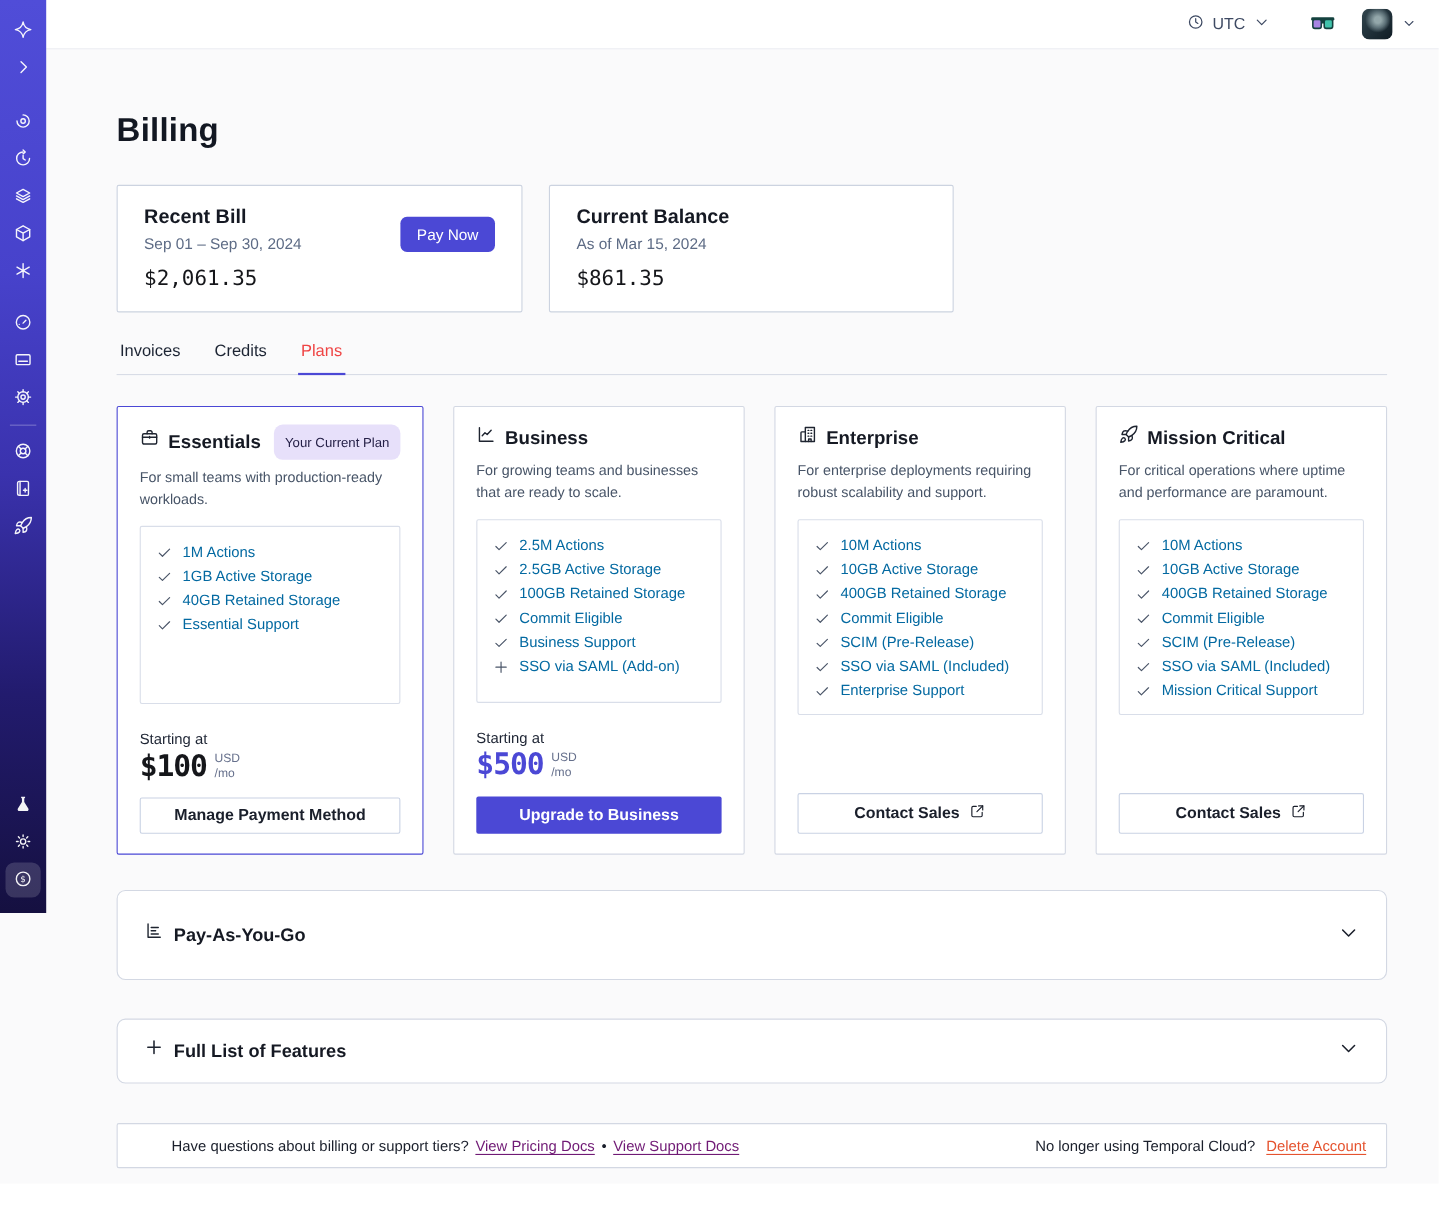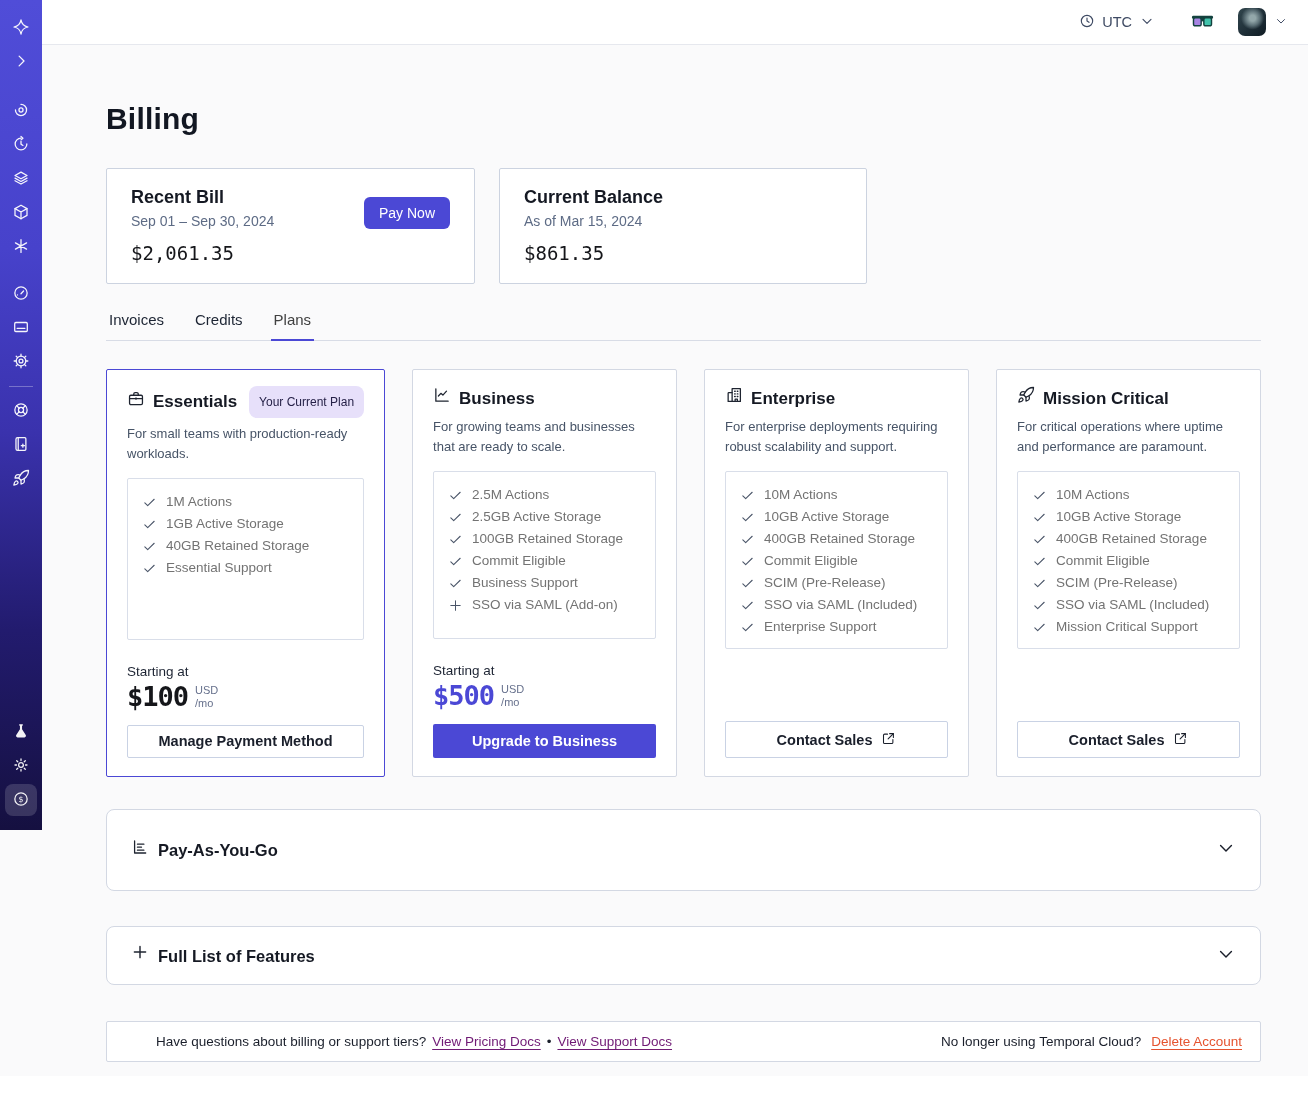--- a/index.html
+++ b/index.html
@@ -48,34 +48,34 @@
   .sum-card { width: 369px; height: 116px; background: #fff; border: 1px solid #ccd3e0; border-radius: 2px; padding: 18px 24px; }
   .sum-head { display: flex; justify-content: space-between; align-items: flex-end; }
   .sum-title { font-size: 18px; font-weight: 700; color: #15192388; color: #151923; }
   .sum-sub { font-size: 14px; color: #5d6b85; margin-top: 5px; }
   .sum-amount { font-family: "DejaVu Sans Mono", monospace; font-size: 19px; color: #15161a; margin-top: 13px; }
   .btn-solid { background: #4b48d5; color: #fff; font-size: 14px; font-weight: 500; border: none; border-radius: 6px; padding: 8px 15px; cursor: pointer; font-family: inherit; }
 
   
   .tabs { display: flex; gap: 25px; margin-top: 27px; border-bottom: 1px solid #d8dce6; }
   .tab { background: none; border: none; font-family: inherit; font-size: 15px; color: #1c2433; padding: 0 3px 12px; cursor: pointer; position: relative; }
-  .tab.active { color: #404040; font-weight: 500; }
+  .tab.active { color: #ef4444; font-weight: 500; }
   .tab.active::after { content: ""; position: absolute; left: 0; right: 0; bottom: -1px; height: 2px; background: #4b48d5; }
 
   
   .plans-row { display: flex; gap: 27px; margin-top: 28px; }
   .plan-card { flex: 1; height: 408px; background: #fff; border: 1px solid #d3d8e3; border-radius: 2px; padding: 16px 20px 18px; display: flex; flex-direction: column; }
   .plan-card.current { border-color: #4b48d5; }
   .plan-head { display: flex; align-items: center; gap: 8px; line-height: 24px; }
   .plan-head svg { width: 18px; height: 18px; color: #1e2430; flex: none; }
   .plan-name { font-size: 17px; font-weight: 700; color: #151923; white-space: nowrap; }
   .plan-badge { background: #e7e0fa; color: #262148; font-size: 12px; font-weight: 500; padding: 4px 10px; border-radius: 8px; margin-left: 4px; white-space: nowrap; }
   .plan-desc { font-size: 13px; line-height: 20px; color: #475467; margin-top: 6px; }
   .feat-box { margin-top: 14px; border: 1px solid #d9dee9; border-radius: 2px; padding: 12px 14px; height: 178px; overflow: hidden; }
-  .feat { display: flex; align-items: center; gap: 9px; list-style: none; font-size: 13.5px; color: #737373; line-height: 22px; }
+  .feat { display: flex; align-items: center; gap: 9px; list-style: none; font-size: 13.5px; color: #0369a1; line-height: 22px; }
   .feat svg { width: 15px; height: 15px; color: #4a5568; flex: none; }
   .price-block { margin-top: 24px; }
   .starting-at { font-size: 13.5px; color: #1d2433; }
   .price-row { display: flex; align-items: flex-start; gap: 7px; margin-top: 2px; }
   .price-amount { font-family: "DejaVu Sans Mono", monospace; font-size: 27px; font-weight: 700; line-height: 32px; color: #15161a; letter-spacing: -1px; }
   .price-amount.accent { color: #4b48d5; }
   .price-unit { display: flex; flex-direction: column; font-size: 11px; line-height: 13px; color: #66708c; padding-top: 3px; }
   .plan-spacer { flex: 1; }
   .plan-btn { margin-top: 12px; width: 100%; height: 37px; border-radius: 2px; font-family: inherit; font-size: 14.5px; font-weight: 600; cursor: pointer;
     display: flex; align-items: center; justify-content: center; gap: 9px; }

